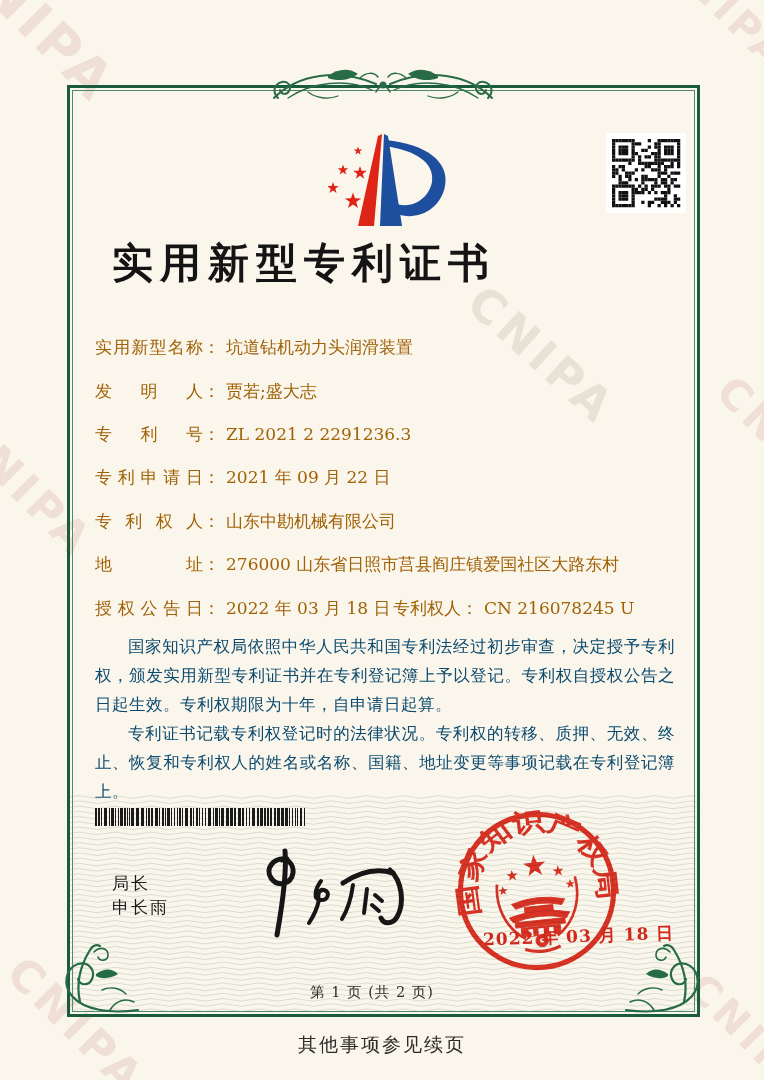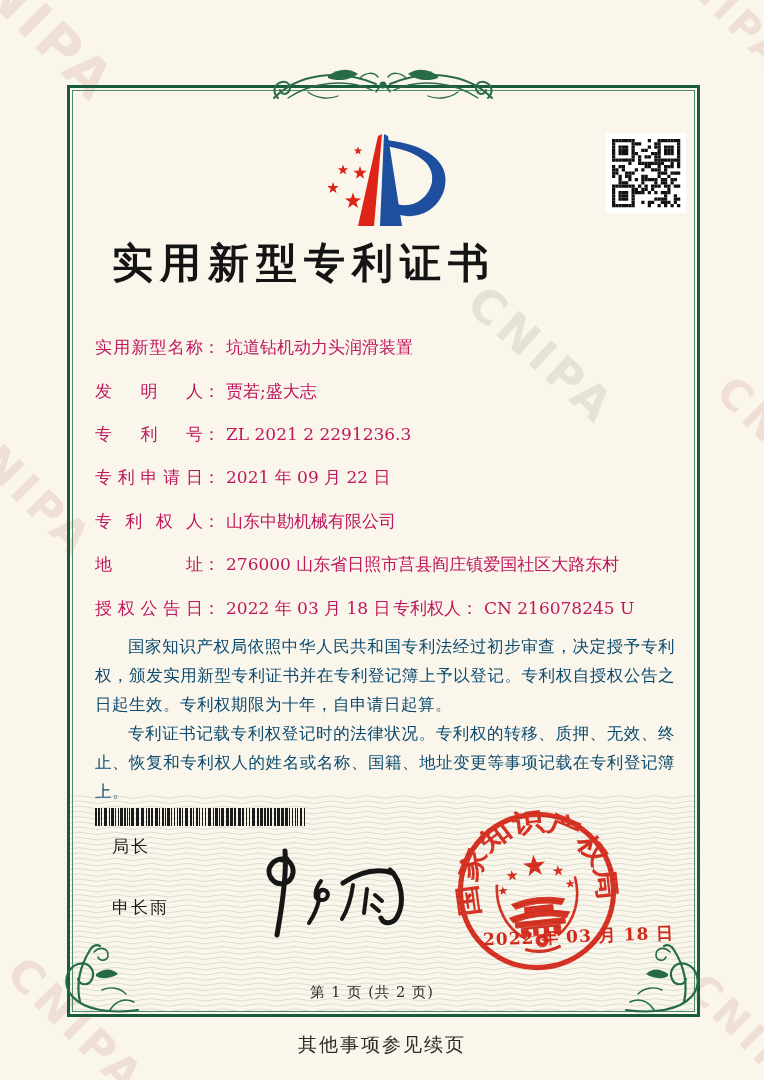--- a/index.html
+++ b/index.html
@@ -8,21 +8,21 @@
   .wm{position:absolute;font-family:"DejaVu Sans","Liberation Sans",sans-serif;font-weight:bold;
       letter-spacing:5px;transform:rotate(45deg);pointer-events:none;white-space:nowrap;}
   .wm-pink{color:rgba(214,168,156,0.30);}
   .wm-gray{color:rgba(168,162,148,0.24);}
   .frame{position:absolute;left:67px;top:85px;width:627px;height:926px;border:3px solid #1b5b3d;}
   .frame-inner{position:absolute;inset:2px;border:1px solid #4e8a6a;}
   .abs{position:absolute;}
   .cert-no{left:94px;top:128px;font-size:16px;letter-spacing:2.5px;color:#222;}
   .title{left:0;top:236px;width:608px;text-align:center;font-size:41px;font-weight:bold;
          letter-spacing:7px;color:#141414;}
-  .row{left:95px;width:600px;font-size:17px;color:#be185d;white-space:nowrap;}
+  .row{left:95px;width:600px;font-size:17px;color:#a16207;white-space:nowrap;}
   .lbl{display:inline-block;width:108px;text-align:justify;text-align-last:justify;}
   .colon{display:inline-block;margin-right:6px;}
   .grant2{position:absolute;left:298px;top:0;}
   .paras{left:95px;top:632px;width:580px;font-size:16.5px;line-height:29px;color:#0c4a6e;
          letter-spacing:0.5px;text-align:justify;}
   .paras p{margin:0;text-indent:2em;}
   .signer{font-family:"DejaVu Sans","Liberation Sans",sans-serif;font-size:17px;color:#1d1d1d;
           letter-spacing:2px;}
   .seal-date{left:483px;top:925px;font-size:17px;font-weight:bold;color:#d1281c;
              letter-spacing:1px;transform:rotate(-2deg);z-index:6;}
@@ -464,21 +464,21 @@
       <rect x="186" y="0" width="3" height="18" fill="#1a1a1a"></rect>
       <rect x="190" y="0" width="3" height="18" fill="#1a1a1a"></rect>
       <rect x="194" y="0" width="1" height="18" fill="#1a1a1a"></rect>
       <rect x="197" y="0" width="1" height="18" fill="#1a1a1a"></rect>
       <rect x="200" y="0" width="1" height="18" fill="#1a1a1a"></rect>
       <rect x="202" y="0" width="1" height="18" fill="#1a1a1a"></rect>
       <rect x="205" y="0" width="2" height="18" fill="#1a1a1a"></rect>
       <rect x="209" y="0" width="1" height="18" fill="#1a1a1a"></rect>
     </svg>
 
-  <div class="abs signer" style="left:112px;top:835px;z-index:2;">局长</div>
+  <div class="abs signer" style="left:112px;top:872px;z-index:2;">局长</div>
   <div class="abs signer" style="left:112px;top:896px;z-index:2;">申长雨</div>
 
   <svg class="abs" style="left:225px;top:845px;z-index:2;" width="185" height="95" viewBox="0 0 185 95">
     <g stroke="#161616" fill="none" stroke-width="5" stroke-linecap="round" stroke-linejoin="round">
       <path d="M62,14 C48,12 40,24 46,33 C52,42 66,40 68,28 C69,19 62,13 57,15"></path>
       <path d="M60,6 C62,28 58,56 52,90"></path>
       <path d="M96,36 C90,44 88,54 95,55 C103,56 106,47 99,45 C94,44 92,50 94,55 C92,64 88,72 84,78" stroke-width="4"></path>
       <path d="M118,38 C136,26 152,23 168,28"></path>
       <path d="M165,25 C177,36 180,58 172,72 C168,79 159,80 156,73"></path>
       <path d="M128,40 C126,54 122,66 117,74" stroke-width="4"></path>

